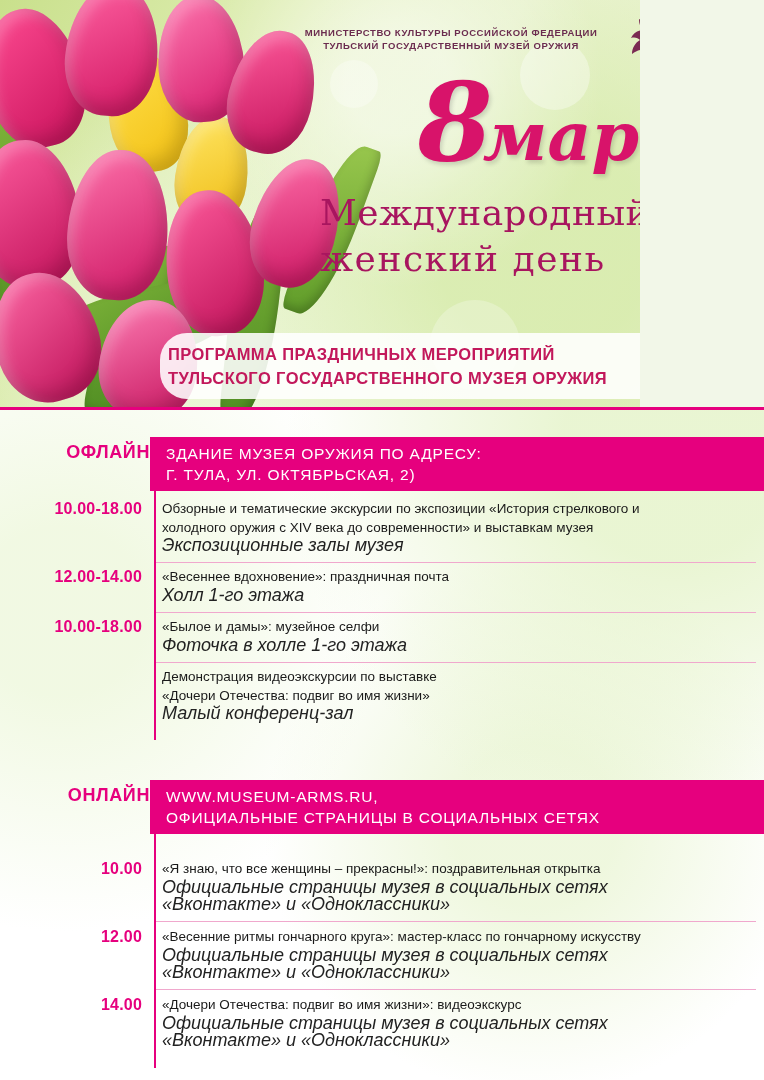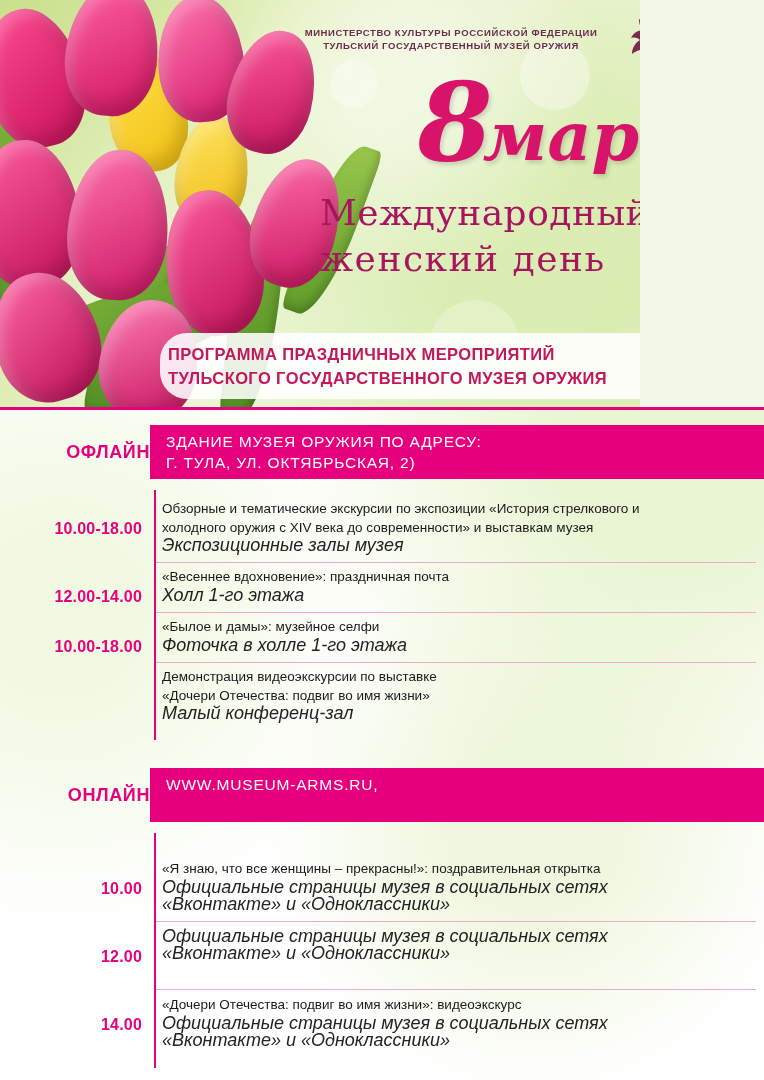--- a/index.html
+++ b/index.html
@@ -179,21 +179,21 @@
     align-items: center;
     justify-content: flex-end;
     box-sizing: border-box;
     color: #e6007e;
     font-weight: bold;
     font-size: 18px;
     letter-spacing: 0.6px;
   }
   .section-head .bar {
     position: absolute;
-    left: 150px; top: 0;
+    left: 150px; top: 12px;
     width: 614px;
     height: 54px;
     background: #e6007e;
     color: #ffffff;
     padding: 6px 12px 0 16px;
     box-sizing: border-box;
   }
   .section-head .bar div {
     font-size: 15.5px;
     line-height: 21px;
@@ -209,21 +209,20 @@
   }
   .row .time {
     position: absolute;
     left: 0; top: 0;
     width: 142px;
     text-align: right;
     color: #e6007e;
     font-weight: bold;
     font-size: 16px;
     letter-spacing: 0.2px;
-    margin-top: 20px;
   }
   .row .content {
     position: absolute;
     left: 162px; top: 0;
     width: 590px;
   }
   .row .content .main {
     color: #1a1a1a;
     font-size: 13.5px;
     line-height: 18.5px;
@@ -368,38 +367,40 @@
       <div class="main">Демонстрация  видеоэкскурсии по выставке</div>
       <div class="main">«Дочери Отечества: подвиг во имя жизни»</div>
       <div class="place">Малый конференц-зал</div>
     </div>
   </div>
 
   <div class="section-head" style="top:768px;">
     <div class="tag">ОНЛАЙН</div>
     <div class="bar">
       <div>WWW.MUSEUM-ARMS.RU,</div>
+      <div>ОФИЦИАЛЬНЫЕ СТРАНИЦЫ В СОЦИАЛЬНЫХ СЕТЯХ</div>
     </div>
   </div>
 
   <div class="vline" style="top:833px; height:235px;"></div>
 
   <div class="row" style="top:860px;">
     <div class="time">10.00</div>
     <div class="content">
       <div class="main">«Я знаю, что все женщины – прекрасны!»: поздравительная открытка</div>
       <div class="place">Официальные страницы музея в социальных сетях</div>
       <div class="place">«Вконтакте» и «Одноклассники»</div>
     </div>
   </div>
   <div class="row-sep" style="top:921px;"></div>
 
   <div class="row" style="top:928px;">
     <div class="time">12.00</div>
     <div class="content">
+      <div class="main">«Весенние ритмы гончарного круга»: мастер-класс по гончарному искусству</div>
       <div class="place">Официальные страницы музея в социальных сетях</div>
       <div class="place">«Вконтакте» и «Одноклассники»</div>
     </div>
   </div>
   <div class="row-sep" style="top:989px;"></div>
 
   <div class="row" style="top:996px;">
     <div class="time">14.00</div>
     <div class="content">
       <div class="main">«Дочери Отечества: подвиг во имя жизни»: видеоэкскурс</div>

